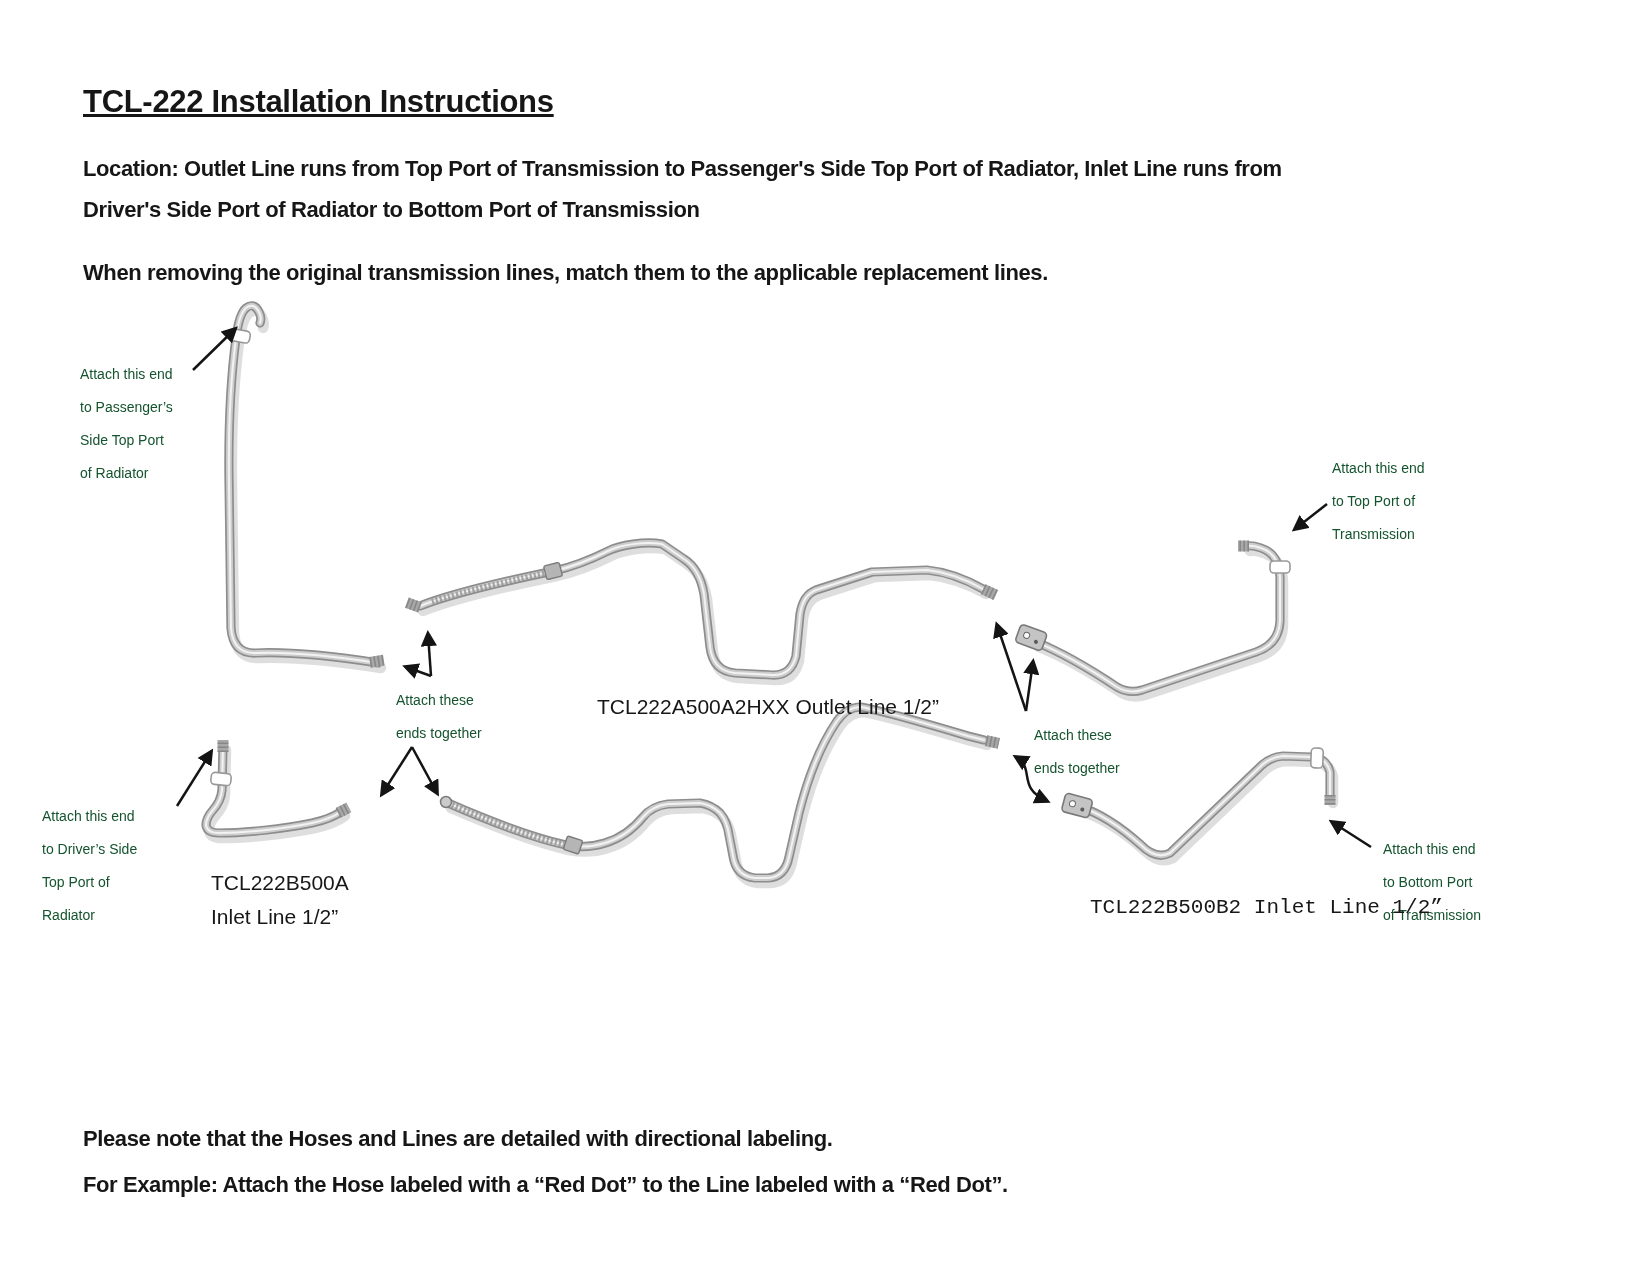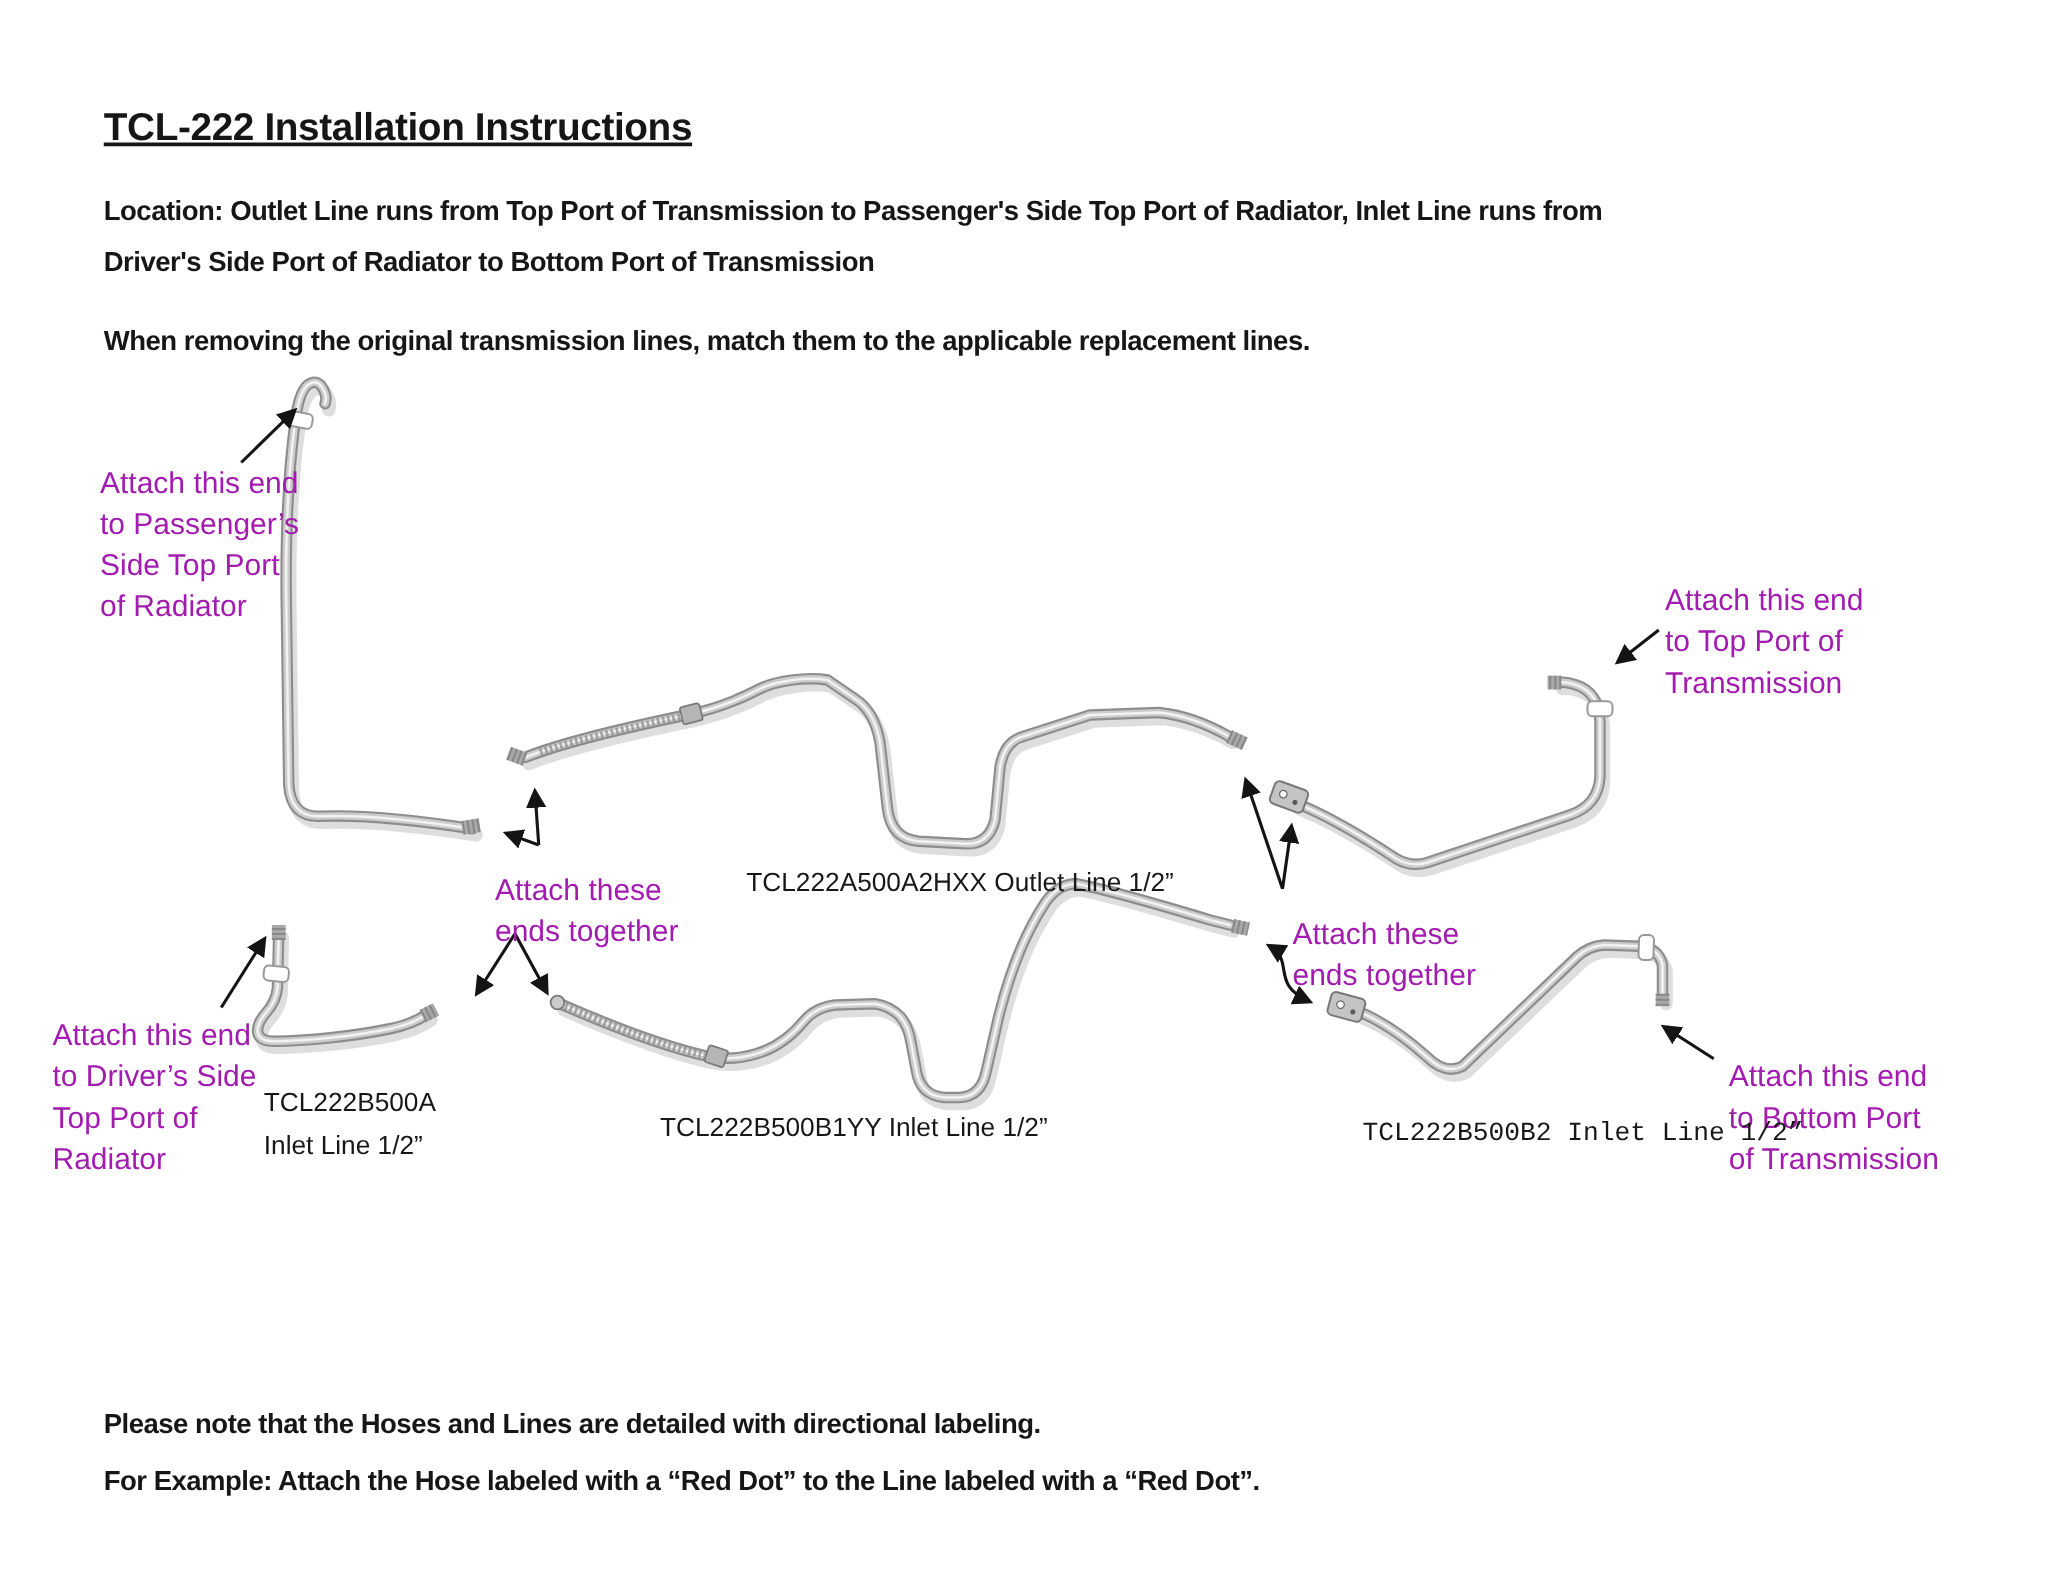--- a/index.html
+++ b/index.html
@@ -12,21 +12,21 @@
   }
   .para{
     position:absolute;left:83px;font-size:22px;font-weight:bold;letter-spacing:-0.4px;
     white-space:pre-line;line-height:41px;
   }
   #location{top:148px;width:1420px;}
   #note{top:252px;}
   #fnote1{top:1118px;}
   #fnote2{top:1164px;}
   .ann{
-    position:absolute;font-size:24px;line-height:33px;color:#a21caf;white-space:pre-line;margin-top:12px;
+    position:absolute;font-size:14px;line-height:33px;color:#14532d;white-space:pre-line;
   }
   .lbl{
     position:absolute;font-size:21px;line-height:34px;color:#171717;white-space:pre-line;
   }
   svg.diagram{position:absolute;left:0;top:0;}
   .sh{stroke:rgba(0,0,0,0.13);stroke-width:10.5;fill:none;stroke-linecap:round;stroke-linejoin:round;}
   .s1{stroke:#8d8d8d;stroke-width:9.2;fill:none;stroke-linecap:round;stroke-linejoin:round;}
   .s2{stroke:#cccccc;stroke-width:5.8;fill:none;stroke-linecap:round;stroke-linejoin:round;}
   .s3{stroke:#f2f2f2;stroke-width:2;fill:none;stroke-linecap:round;stroke-linejoin:round;}
   .braid{stroke:#8f8f8f;stroke-width:6.4;fill:none;stroke-dasharray:2.2 2;opacity:.75;}
@@ -203,19 +203,18 @@
 Radiator</div>
   <div class="ann" style="left:1034px;top:719px;">Attach these
 ends together</div>
   <div class="ann" style="left:1383px;top:833px;">Attach this end
 to Bottom Port
 of Transmission</div>
 
   <div class="lbl" style="left:597px;top:690px;">TCL222A500A2HXX Outlet Line 1/2”</div>
   <div class="lbl" style="left:211px;top:866px;">TCL222B500A
 Inlet Line 1/2”</div>
-  <div class="lbl" style="left:528px;top:886px;">TCL222B500B1YY Inlet Line 1/2”</div>
   <div class="lbl" style="left:1090px;top:891px;font-family:Liberation Mono, monospace;">TCL222B500B2 Inlet Line 1/2”</div>
 
   <div class="para" id="fnote1">Please note that the Hoses and Lines are detailed with directional labeling.</div>
   <div class="para" id="fnote2">For Example: Attach the Hose labeled with a “Red Dot” to the Line labeled with a “Red Dot”.</div>
 
 </div>
 
 </body></html>

